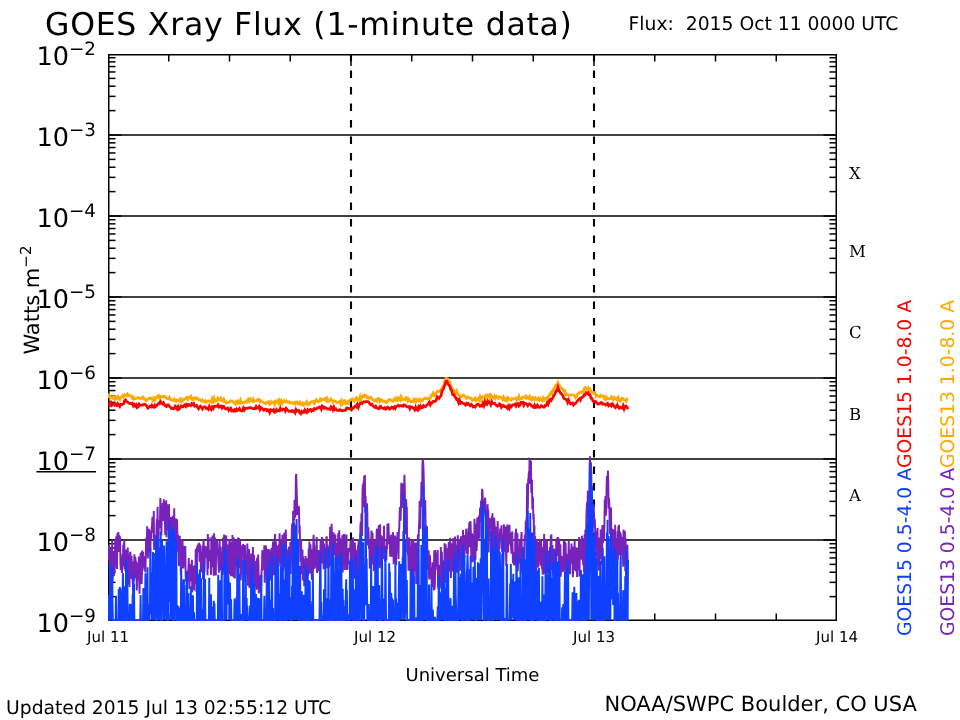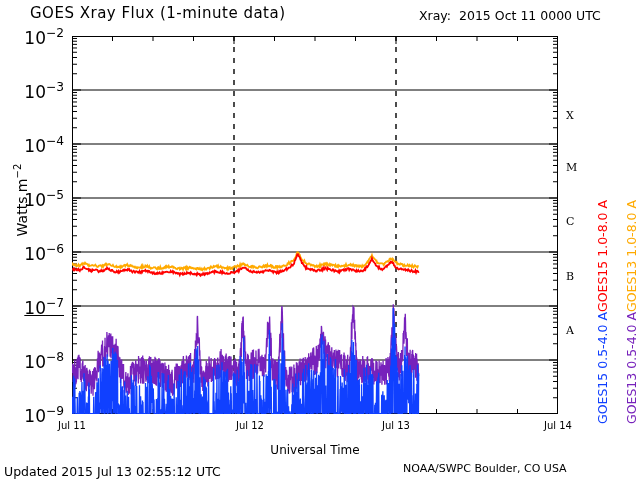--- a/index.html
+++ b/index.html
@@ -2,46 +2,46 @@
 <html><head>
 <meta charset="utf-8">
 <style>
   html,body{margin:0;padding:0;background:#ffffff;}
   body{
     width:640px;height:480px;position:relative;overflow:hidden;
     font-family:"DejaVu Sans","Liberation Sans",sans-serif;
     color:#000000;
   }
   .abs{position:absolute;}
-  #title{left:30px;top:4px;font-size:15px;letter-spacing:0.5px;white-space:nowrap;}
+  #title{left:30px;top:4px;font-size:21px;letter-spacing:0.5px;white-space:nowrap;}
   #begin{left:419px;top:8px;font-size:12.5px;white-space:nowrap;}
   #plot{left:72px;top:36px;width:486px;height:378px;border:1px solid #000;box-sizing:border-box;}
   #plotsvg{position:absolute;left:72px;top:36px;width:486px;height:378px;}
   #ylabel{
     left:-38px;top:192px;width:120px;text-align:center;font-size:14px;
     transform:rotate(-90deg);white-space:nowrap;
   }
   .ytick{font-size:17px;text-align:right;width:40px;white-space:nowrap;}
   .xtick{font-size:10px;text-align:center;width:80px;white-space:nowrap;}
   #xlabel{left:240px;top:443px;width:150px;text-align:center;font-size:12px;}
   #updated{left:4px;top:464px;font-size:12.5px;white-space:nowrap;}
-  #agency{left:403px;top:462px;font-size:11px;white-space:nowrap;}
+  #agency{left:403px;top:462px;font-size:14px;white-space:nowrap;}
   .flare{font-size:11px;left:566px;width:14px;font-family:"DejaVu Serif","Liberation Serif",serif;}
   .legend{
     font-size:12.5px;white-space:nowrap;transform-origin:left top;
     transform:rotate(-90deg);
   }
   sup{font-size:0.72em;vertical-align:super;line-height:0;}
 </style>
 </head>
 <body>
 
 <div class="abs" id="title">GOES Xray Flux (1-minute data)</div>
 <div class="abs" id="begin">
-  <span>Xray:</span>&nbsp;&nbsp;<span>2015 Oct 11 0000 UTC</span>
+  <span>Flux:</span>&nbsp;&nbsp;<span>2015 Oct 11 0000 UTC</span>
 </div>
 
 <div class="abs" id="ylabel">
   <span>Watts m</span><sup>−2</sup>
 </div>
 
 <div class="abs" id="plot"></div>
 <svg id="plotsvg" viewBox="0 0 486 378" preserveAspectRatio="none">
   <g id="gridlines">
       <line x1="0" y1="54" x2="486" y2="54" stroke="#000" stroke-width="1"></line>

